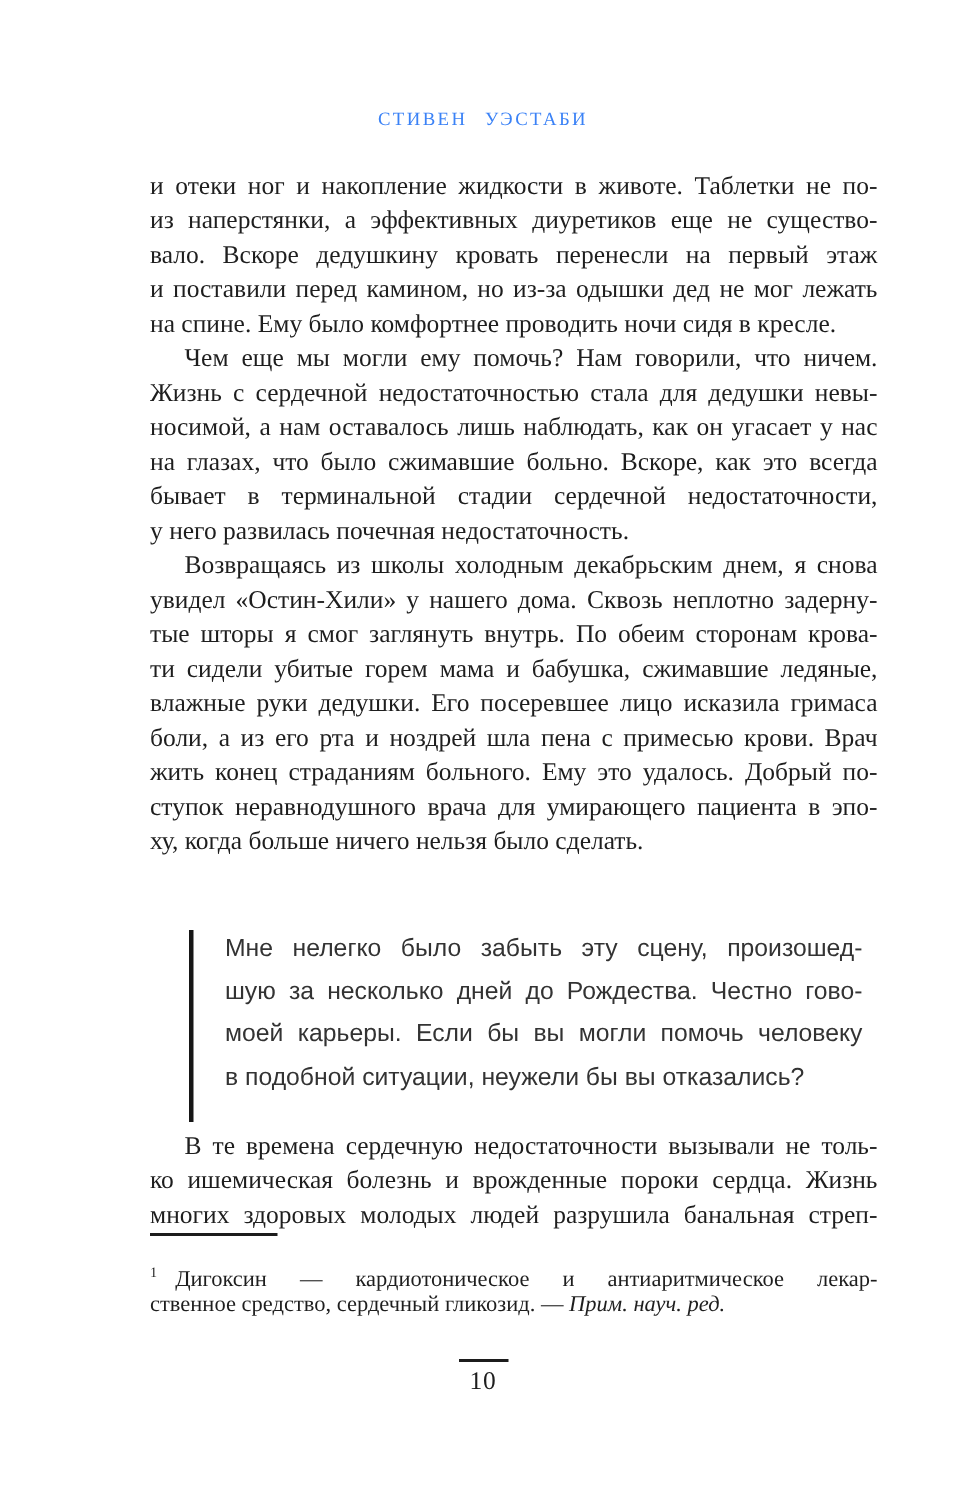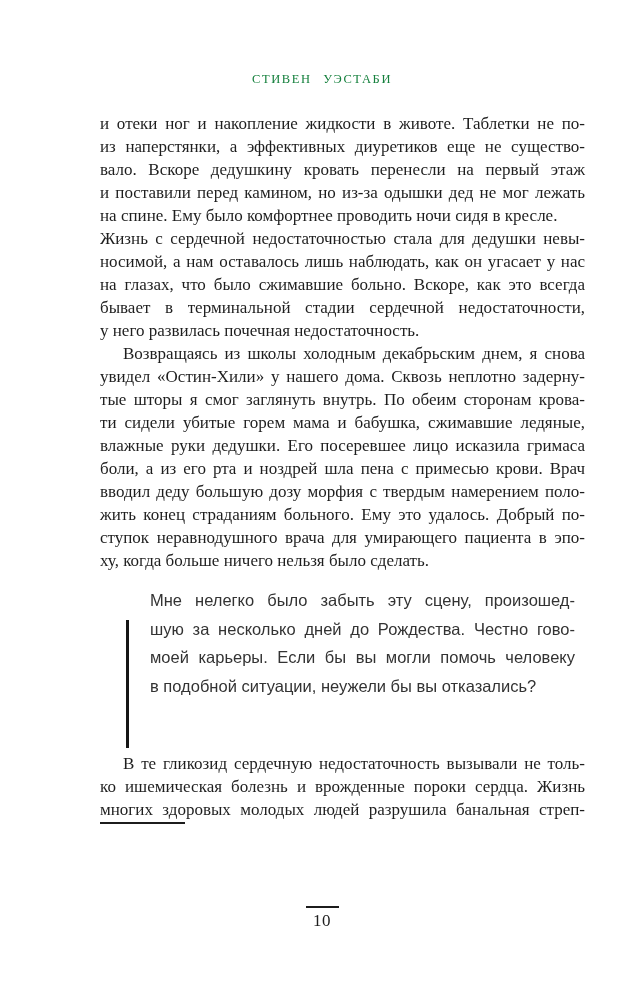--- a/index.html
+++ b/index.html
@@ -2,29 +2,29 @@
 <html><head>
 <meta charset="utf-8">
 <style>
   html,body{margin:0;padding:0;background:#ffffff;}
   .page{
     position:relative;width:644px;height:1000px;background:#ffffff;
     font-family:"Liberation Serif",serif;color:#1e1e1e;overflow:hidden;
   }
   .running-head{
     position:absolute;top:72px;left:0;right:0;text-align:center;
-    font-size:12.5px;letter-spacing:1.6px;word-spacing:7px;color:#15803d;
+    font-size:12.5px;letter-spacing:1.6px;word-spacing:7px;color:#3b82f6;
   }
   .main-text{position:absolute;left:100px;top:112px;width:485px;font-size:17px;line-height:23px;}
   .line{text-align:justify;text-align-last:justify;height:23px;}
   .line.end{text-align-last:left;}
   .line.indent{text-indent:23px;}
   .quote-bar{position:absolute;left:126px;top:620px;width:3px;height:128px;background:#161616;}
   .pull-quote{
-    position:absolute;left:150px;top:586px;width:425px;
+    position:absolute;left:150px;top:618px;width:425px;
     font-family:"Liberation Sans",sans-serif;font-size:16.5px;line-height:28.5px;color:#333333;
   }
   .pull-quote .line{height:28.5px;}
   .after-text{position:absolute;left:100px;top:752px;width:485px;font-size:17px;line-height:23px;}
   .footnote-rule{position:absolute;left:100px;top:822px;width:85px;height:2px;background:#1c1c1c;}
   .footnote{position:absolute;left:100px;top:839px;width:485px;font-size:15px;line-height:20.5px;}
   .footnote .line{height:20.5px;}
   .fn-marker{font-size:9.5px;vertical-align:super;margin-right:12px;}
   .fn-italic{font-style:italic;}
   .pagenum{position:absolute;top:906px;left:0;right:0;text-align:center;}
@@ -40,54 +40,58 @@
 
   <div class="main-text">
     <div>
       <div class="line">и отеки ног и накопление жидкости в животе. Таблетки не по-</div>
       <div class="line">из наперстянки, а эффективных диуретиков еще не существо-</div>
       <div class="line">вало. Вскоре дедушкину кровать перенесли на первый этаж</div>
       <div class="line">и поставили перед камином, но из-за одышки дед не мог лежать</div>
       <div class="line end">на спине. Ему было комфортнее проводить ночи сидя в кресле.</div>
     </div>
     <div>
+      <div class="line indent">Чем еще мы могли ему помочь? Нам говорили, что ничем.</div>
       <div class="line">Жизнь с сердечной недостаточностью стала для дедушки невы-</div>
       <div class="line">носимой, а нам оставалось лишь наблюдать, как он угасает у нас</div>
       <div class="line">на глазах, что было сжимавшие больно. Вскоре, как это всегда</div>
       <div class="line">бывает в терминальной стадии сердечной недостаточности,</div>
       <div class="line end">у него развилась почечная недостаточность.</div>
     </div>
     <div>
       <div class="line indent">Возвращаясь из школы холодным декабрьским днем, я снова</div>
       <div class="line">увидел «Остин-Хили» у нашего дома. Сквозь неплотно задерну-</div>
       <div class="line">тые шторы я смог заглянуть внутрь. По обеим сторонам крова-</div>
       <div class="line">ти сидели убитые горем мама и бабушка, сжимавшие ледяные,</div>
       <div class="line">влажные руки дедушки. Его посеревшее лицо исказила гримаса</div>
       <div class="line">боли, а из его рта и ноздрей шла пена с примесью крови. Врач</div>
-      <div class="line">вводил деду большую дозу морфия с твердым намерением поло-</div>
       <div class="line">жить конец страданиям больного. Ему это удалось. Добрый по-</div>
       <div class="line">ступок неравнодушного врача для умирающего пациента в эпо-</div>
       <div class="line end">ху, когда больше ничего нельзя было сделать.</div>
     </div>
   </div>
 
   <div class="quote-bar"></div>
   <div class="pull-quote">
     <div class="line">Мне нелегко было забыть эту сцену, произошед-</div>
     <div class="line">шую за несколько дней до Рождества. Честно гово-</div>
     <div class="line">моей карьеры. Если бы вы могли помочь человеку</div>
     <div class="line end">в подобной ситуации, неужели бы вы отказались?</div>
   </div>
 
   <div class="after-text">
-    <div class="line indent">В те гликозид сердечную недостаточность вызывали не толь-</div>
+    <div class="line indent">В те времена сердечную недостаточности вызывали не толь-</div>
     <div class="line">ко ишемическая болезнь и врожденные пороки сердца. Жизнь</div>
     <div class="line">многих здоровых молодых людей разрушила банальная стреп-</div>
   </div>
 
   <div class="footnote-rule"></div>
+  <div class="footnote">
+    <div class="line"><sup class="fn-marker">1</sup><span>Дигоксин — кардиотоническое и антиаритмическое лекар-</span></div>
+    <div class="line end"><span>ственное средство, сердечный гликозид. — </span><span class="fn-italic">Прим. науч. ред.</span></div>
+  </div>
 
   <div class="pagenum">
     <div class="pagenum-rule"></div>
     <div class="pagenum-digits">10</div>
   </div>
 
 </div>
 
 </body></html>

